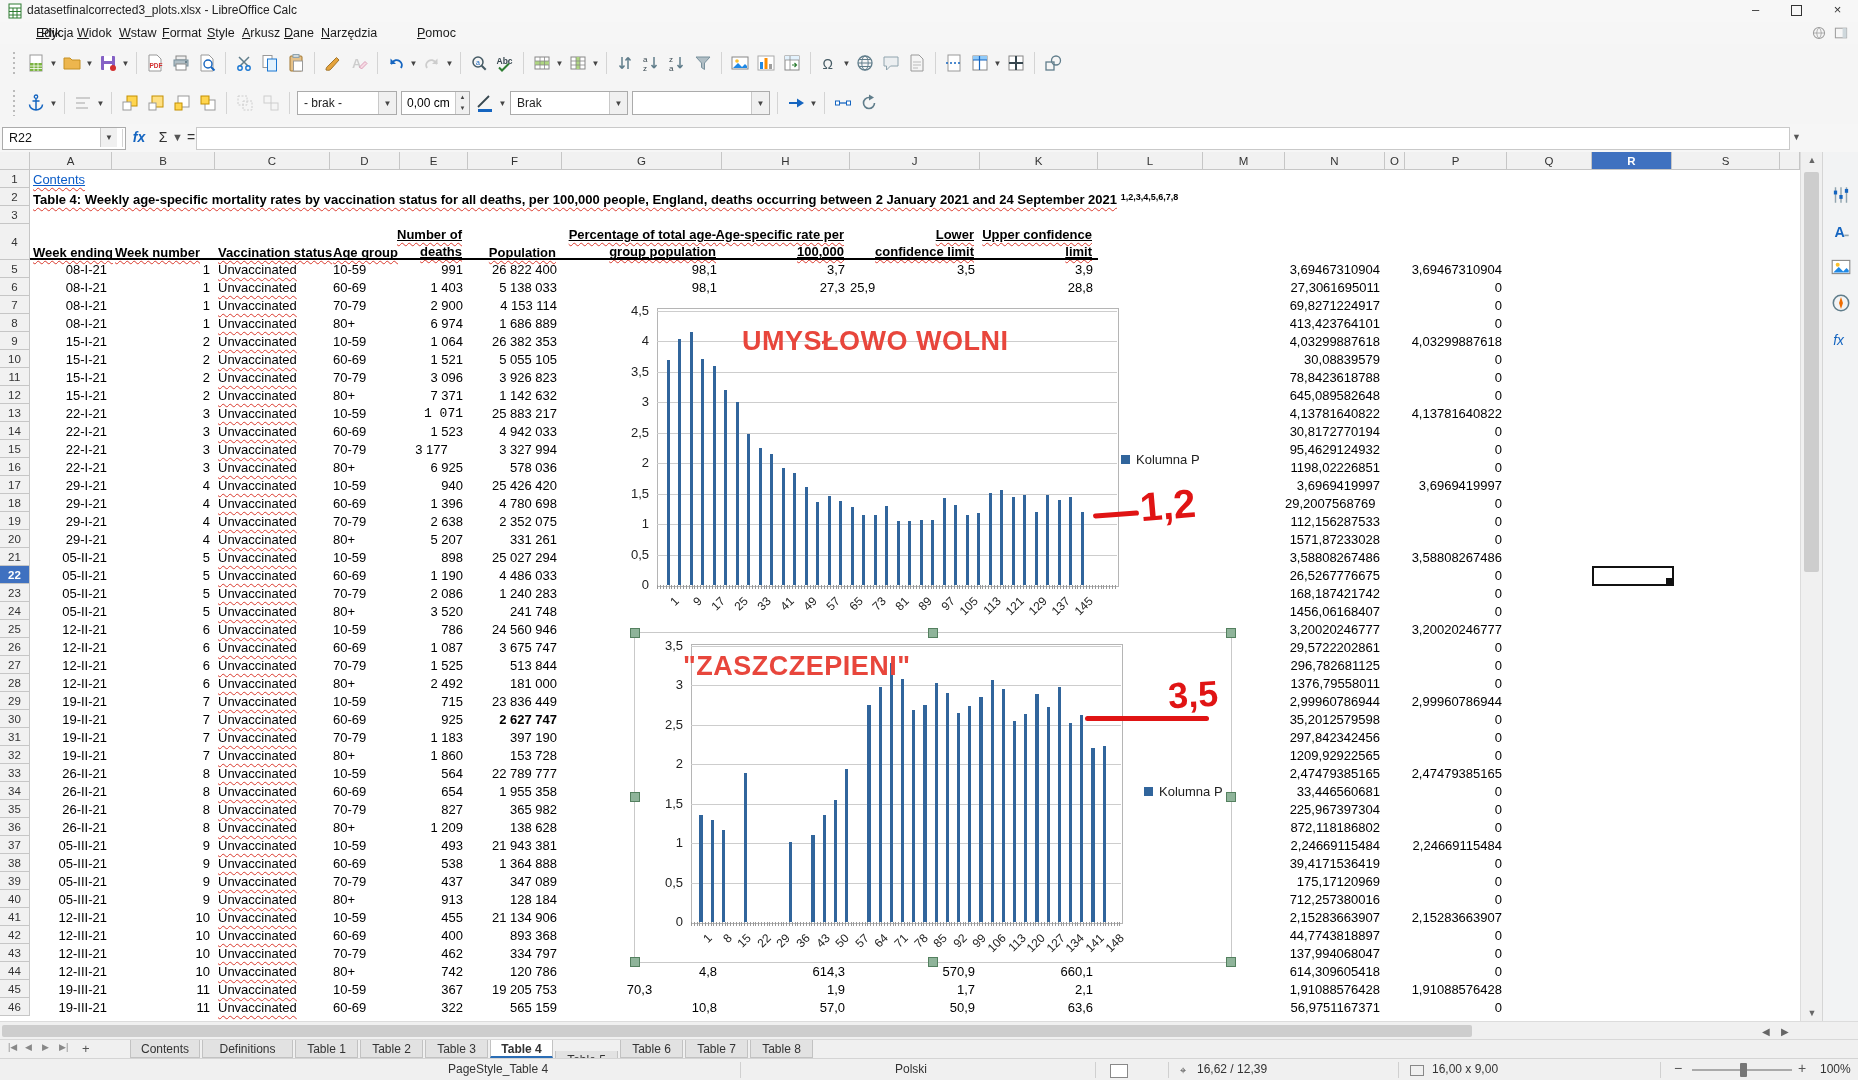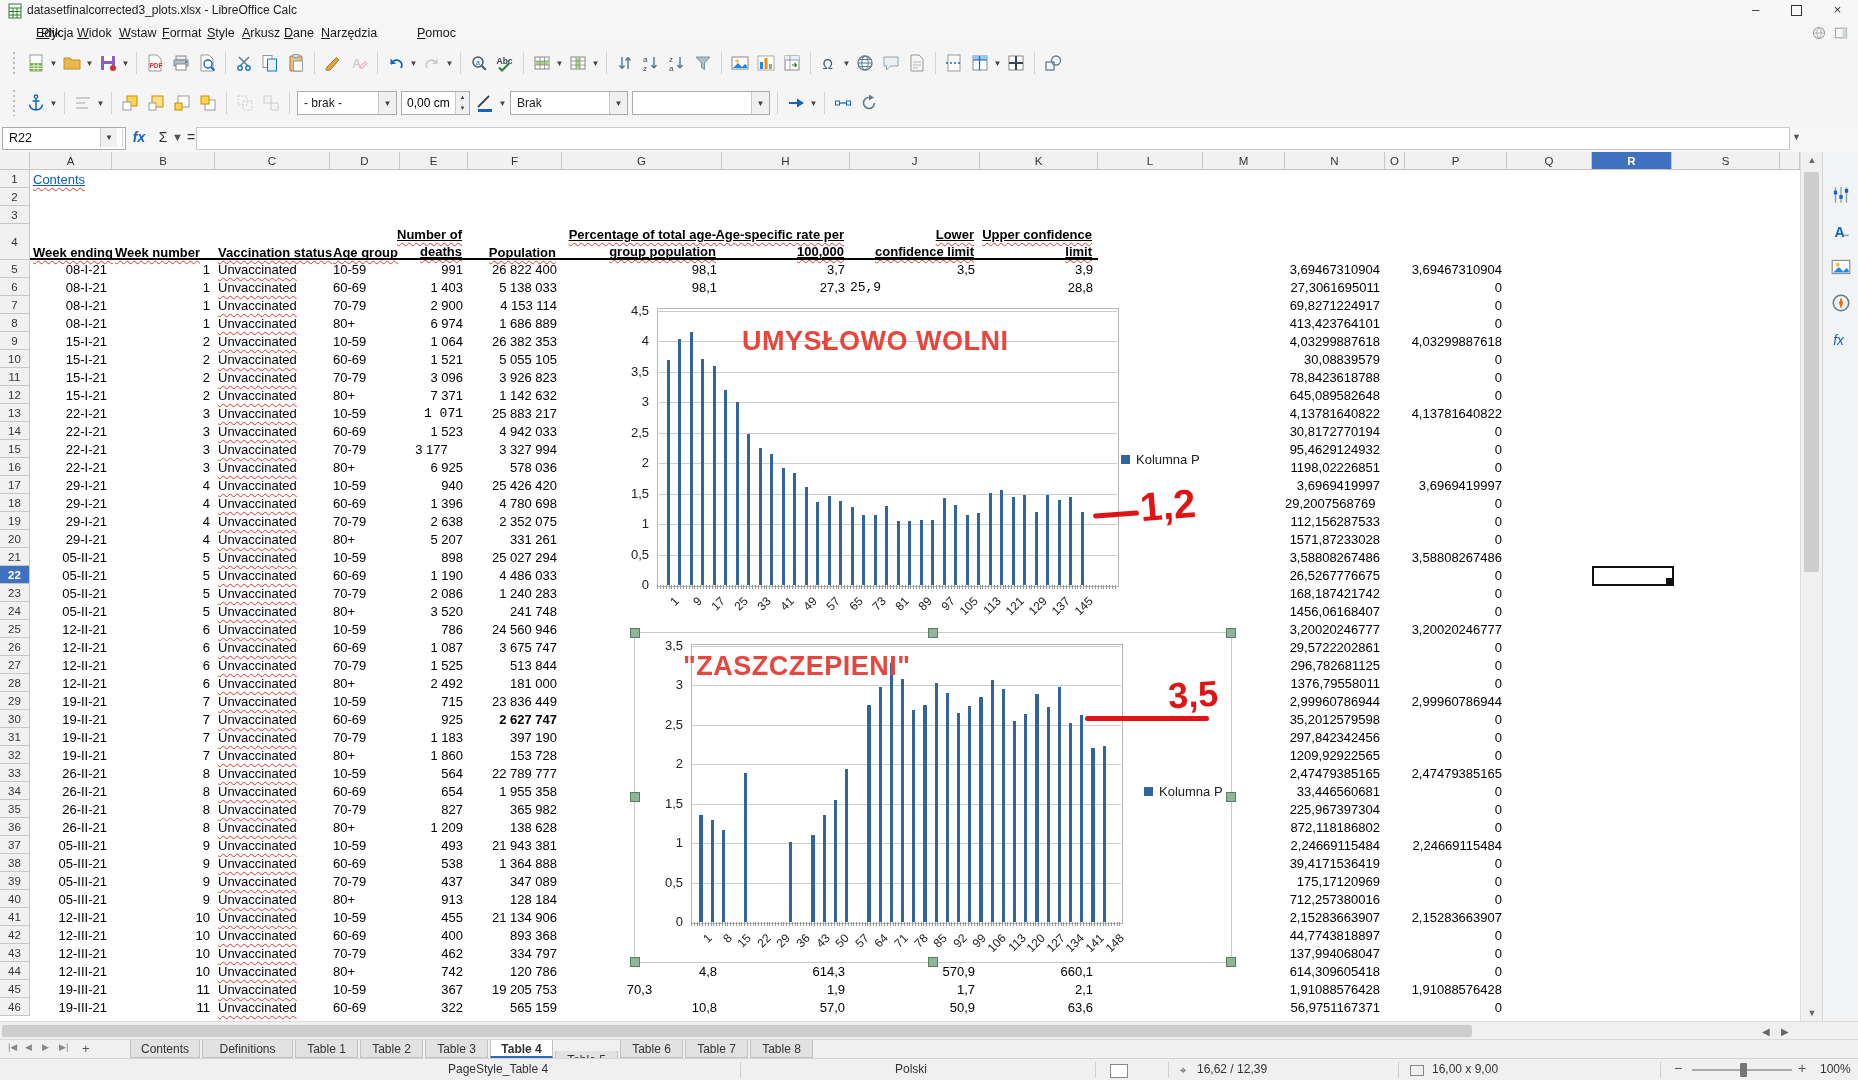--- a/index.html
+++ b/index.html
@@ -515,20 +515,21 @@
       <div class="rowhead" style="left: 0px; top: 854px; width: 30px; height: 18px;">38</div>
       <div class="rowhead" style="left: 0px; top: 872px; width: 30px; height: 18px;">39</div>
       <div class="rowhead" style="left: 0px; top: 890px; width: 30px; height: 18px;">40</div>
       <div class="rowhead" style="left: 0px; top: 908px; width: 30px; height: 18px;">41</div>
       <div class="rowhead" style="left: 0px; top: 926px; width: 30px; height: 18px;">42</div>
       <div class="rowhead" style="left: 0px; top: 944px; width: 30px; height: 18px;">43</div>
       <div class="rowhead" style="left: 0px; top: 962px; width: 30px; height: 18px;">44</div>
       <div class="rowhead" style="left: 0px; top: 980px; width: 30px; height: 18px;">45</div>
       <div class="rowhead" style="left: 0px; top: 998px; width: 30px; height: 18px;">46</div>
       <div class="cell" style="left: 33px; top: 171px; height: 17px;"><span class="link"><span class="sq">Contents</span></span></div>
+      <div class="cell" style="left: 33px; top: 189px; height: 17px; font-weight: bold;"><span class="sq">Table 4: Weekly age-specific mortality rates by vaccination status for all deaths, per 100,000 people, England, deaths occurring between 2 January 2021 and 24 September 2021</span> <span style="font-size:9px;vertical-align:4px">1,2,3,4,5,6,7,8</span></div>
       <div class="cell hdr" style="left: 33px; top: 244px;"><span class="us"><span class="sq">Week ending</span></span></div>
       <div class="cell hdr" style="left: 115px; top: 244px;"><span class="us"><span class="sq">Week number</span></span></div>
       <div class="cell hdr" style="left: 218px; top: 244px;"><span class="us"><span class="sq">Vaccination status</span></span></div>
       <div class="cell hdr" style="left: 333px; top: 244px;"><span class="us"><span class="sq">Age group</span></span></div>
       <div class="cell hdr" style="left: 340px; top: 226px; width: 122px; text-align: right;"><span class="us"><span class="sq">Number of</span></span><br><span class="us"><span class="sq">deaths</span></span></div>
       <div class="cell hdr" style="left: 408px; top: 244px; width: 148px; text-align: right;"><span class="us"><span class="sq">Population</span></span></div>
       <div class="cell hdr" style="left: 502px; top: 226px; width: 214px; text-align: right;"><span class="us"><span class="sq">Percentage of total age-</span></span><br><span class="us"><span class="sq">group population</span></span></div>
       <div class="cell hdr" style="left: 662px; top: 226px; width: 182px; text-align: right;"><span class="us"><span class="sq">Age-specific rate per</span></span><br><span class="us"><span class="sq">100,000</span></span></div>
       <div class="cell hdr" style="left: 790px; top: 226px; width: 184px; text-align: right;"><span class="us"><span class="sq">Lower</span></span><br><span class="us"><span class="sq">confidence limit</span></span></div>
       <div class="cell hdr" style="left: 920px; top: 226px; width: 172px; text-align: right;"><span class="us"><span class="sq">Upper confidence</span></span><br><span class="us"><span class="sq">limit</span></span></div>
@@ -546,21 +547,21 @@
       <div class="cell" style="left: 1285px; top: 261px; width: 95px; height: 17px; text-align: right;">3,69467310904</div>
       <div class="cell" style="left: 1405px; top: 261px; width: 97px; height: 17px; text-align: right;">3,69467310904</div>
       <div class="cell" style="left: 30px; top: 279px; width: 77px; height: 17px; text-align: right;">08-I-21</div>
       <div class="cell" style="left: 112px; top: 279px; width: 98px; height: 17px; text-align: right;">1</div>
       <div class="cell" style="left: 215px; top: 279px; width: 110px; height: 17px; text-align: left; padding-left: 3px;"><span class="sq">Unvaccinated</span></div>
       <div class="cell" style="left: 330px; top: 279px; width: 65px; height: 17px; text-align: left; padding-left: 3px;">60-69</div>
       <div class="cell" style="left: 400px; top: 279px; width: 63px; height: 17px; text-align: right;">1 403</div>
       <div class="cell" style="left: 468px; top: 279px; width: 89px; height: 17px; text-align: right;">5 138 033</div>
       <div class="cell" style="left: 562px; top: 279px; width: 155px; height: 17px; text-align: right;">98,1</div>
       <div class="cell" style="left: 722px; top: 279px; width: 123px; height: 17px; text-align: right;">27,3</div>
-      <div class="cell" style="left: 803px; top: 279px; width: 125px; height: 17px; text-align: center; font-family: Liberation Mono, monospace;">25,9</div>
+      <div class="cell" style="left: 850px; top: 279px; width: 125px; height: 17px; text-align: left;">25,9</div>
       <div class="cell" style="left: 980px; top: 279px; width: 113px; height: 17px; text-align: right;">28,8</div>
       <div class="cell" style="left: 1285px; top: 279px; width: 95px; height: 17px; text-align: right;">27,3061695011</div>
       <div class="cell" style="left: 1405px; top: 279px; width: 97px; height: 17px; text-align: right;">0</div>
       <div class="cell" style="left: 30px; top: 297px; width: 77px; height: 17px; text-align: right;">08-I-21</div>
       <div class="cell" style="left: 112px; top: 297px; width: 98px; height: 17px; text-align: right;">1</div>
       <div class="cell" style="left: 215px; top: 297px; width: 110px; height: 17px; text-align: left; padding-left: 3px;"><span class="sq">Unvaccinated</span></div>
       <div class="cell" style="left: 330px; top: 297px; width: 65px; height: 17px; text-align: left; padding-left: 3px;">70-79</div>
       <div class="cell" style="left: 400px; top: 297px; width: 63px; height: 17px; text-align: right;">2 900</div>
       <div class="cell" style="left: 468px; top: 297px; width: 89px; height: 17px; text-align: right;">4 153 114</div>
       <div class="cell" style="left: 1285px; top: 297px; width: 95px; height: 17px; text-align: right;">69,8271224917</div>

